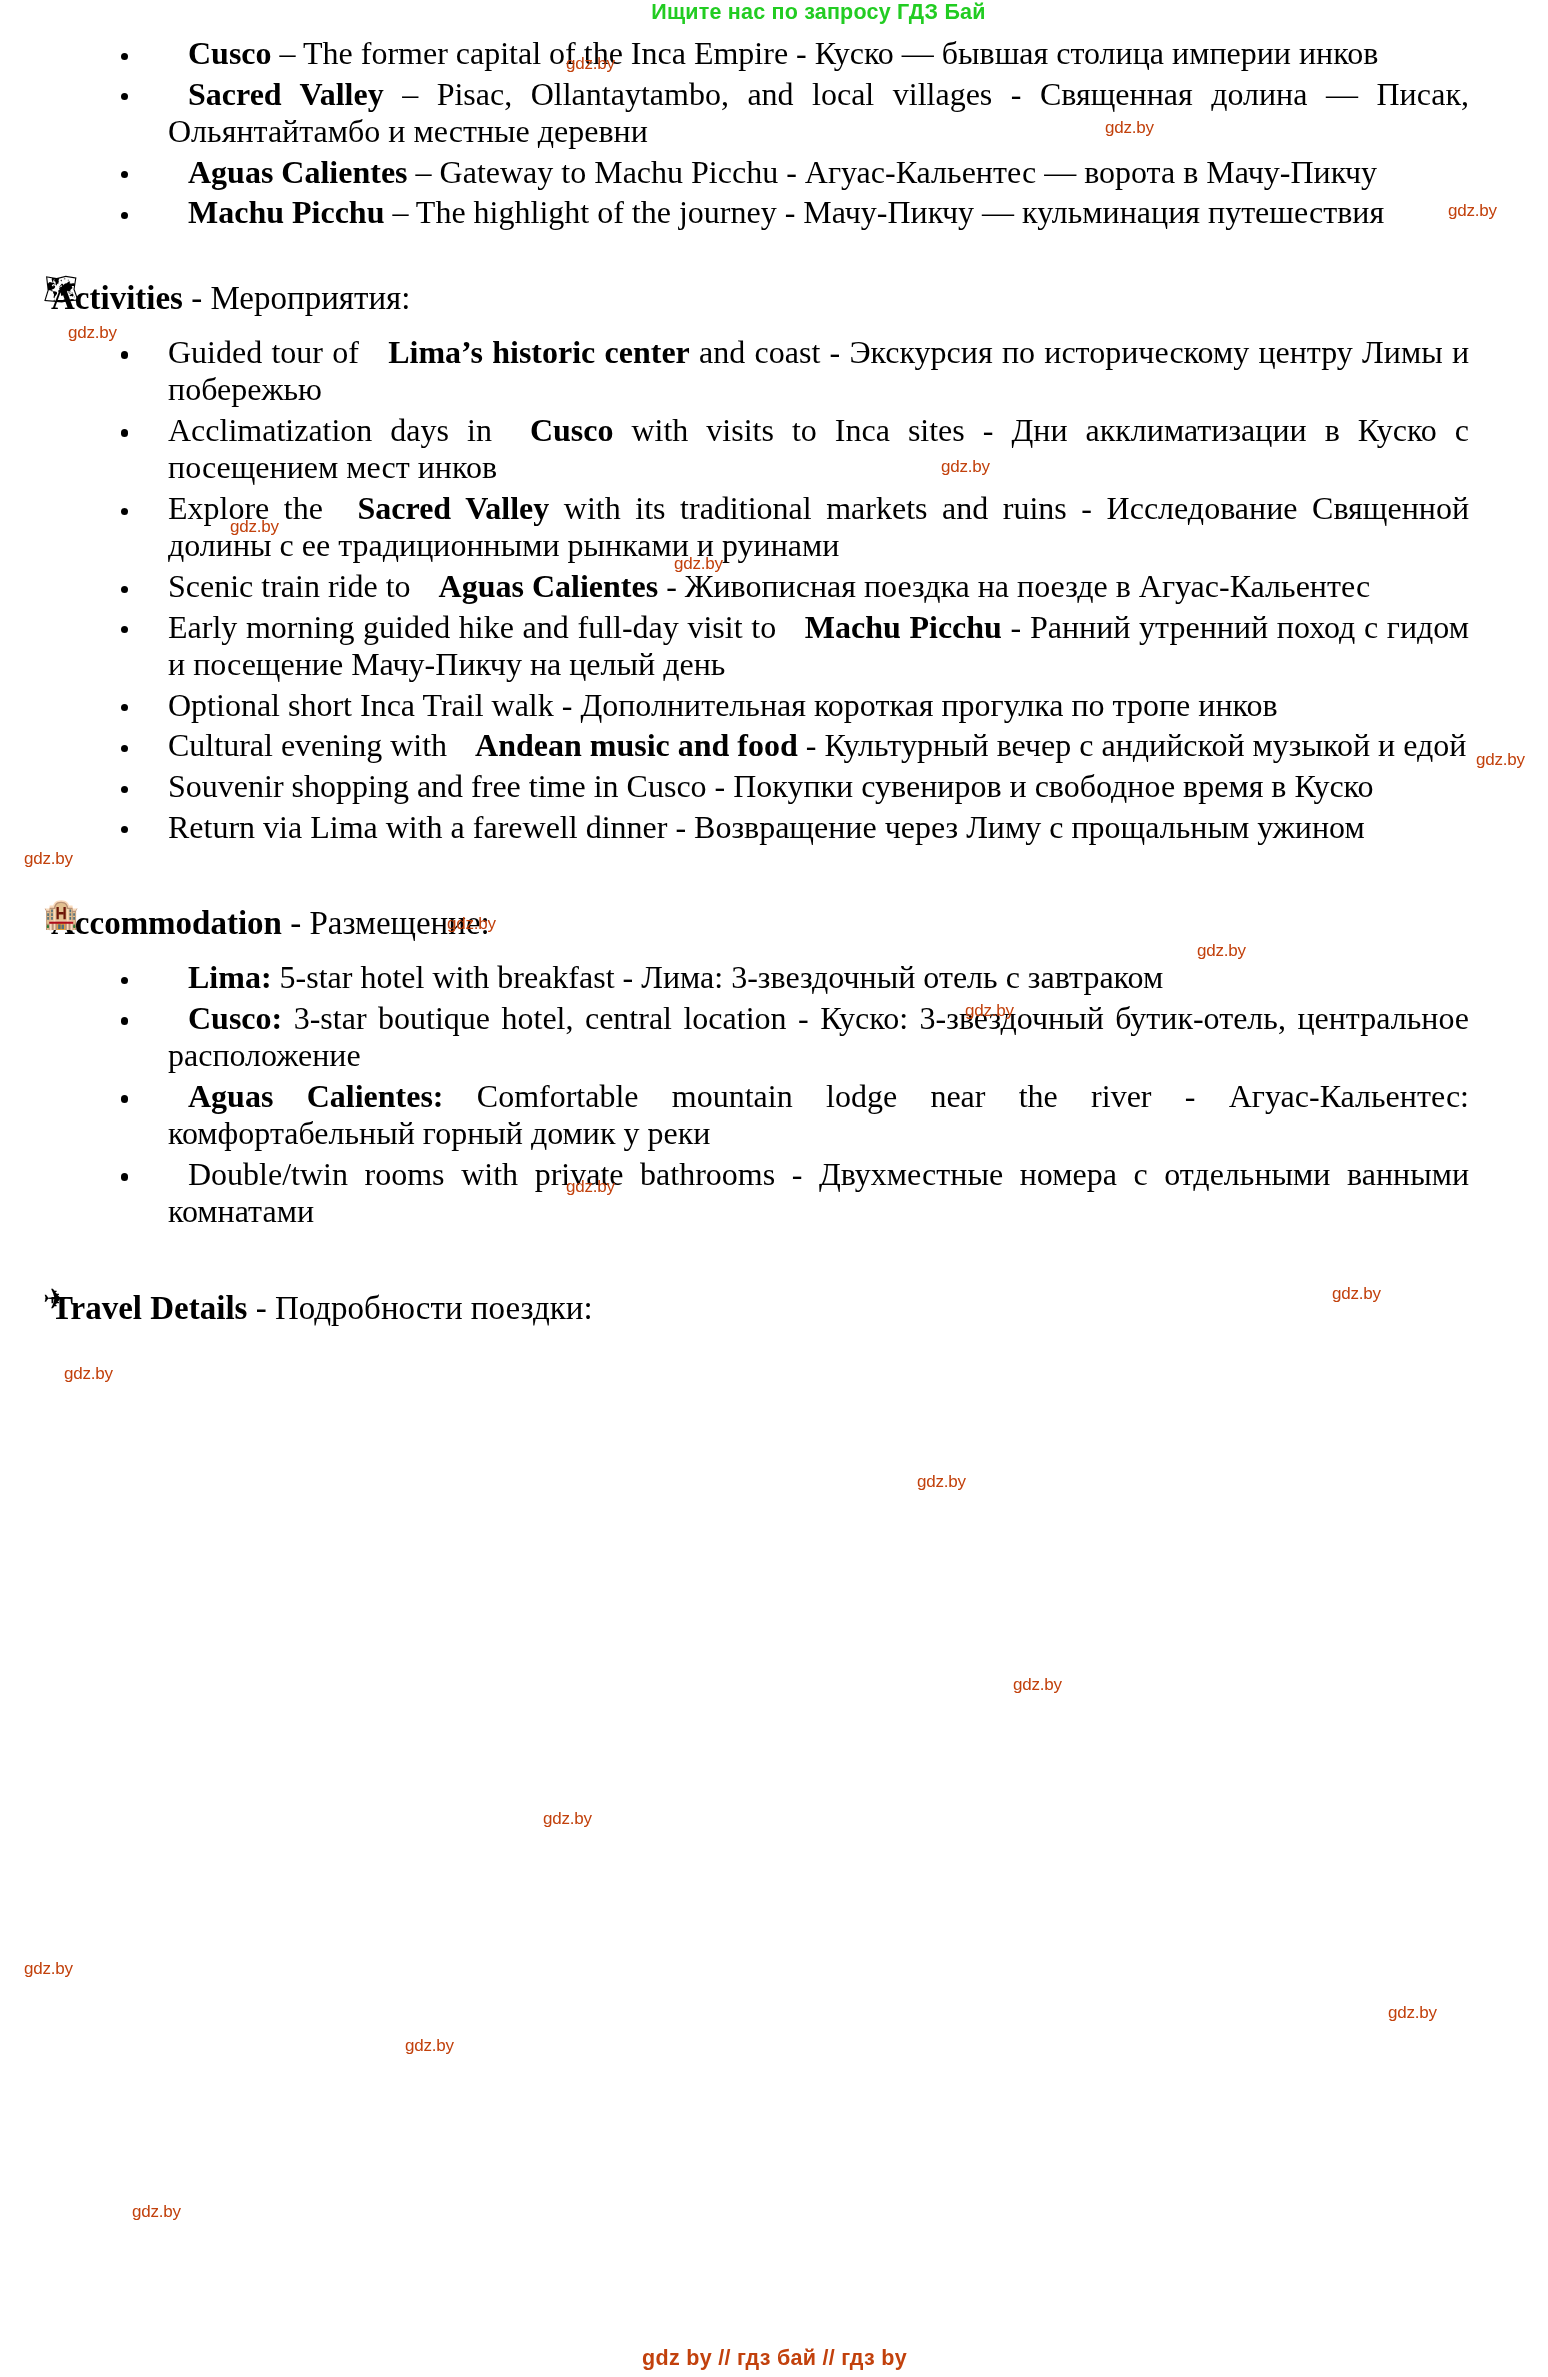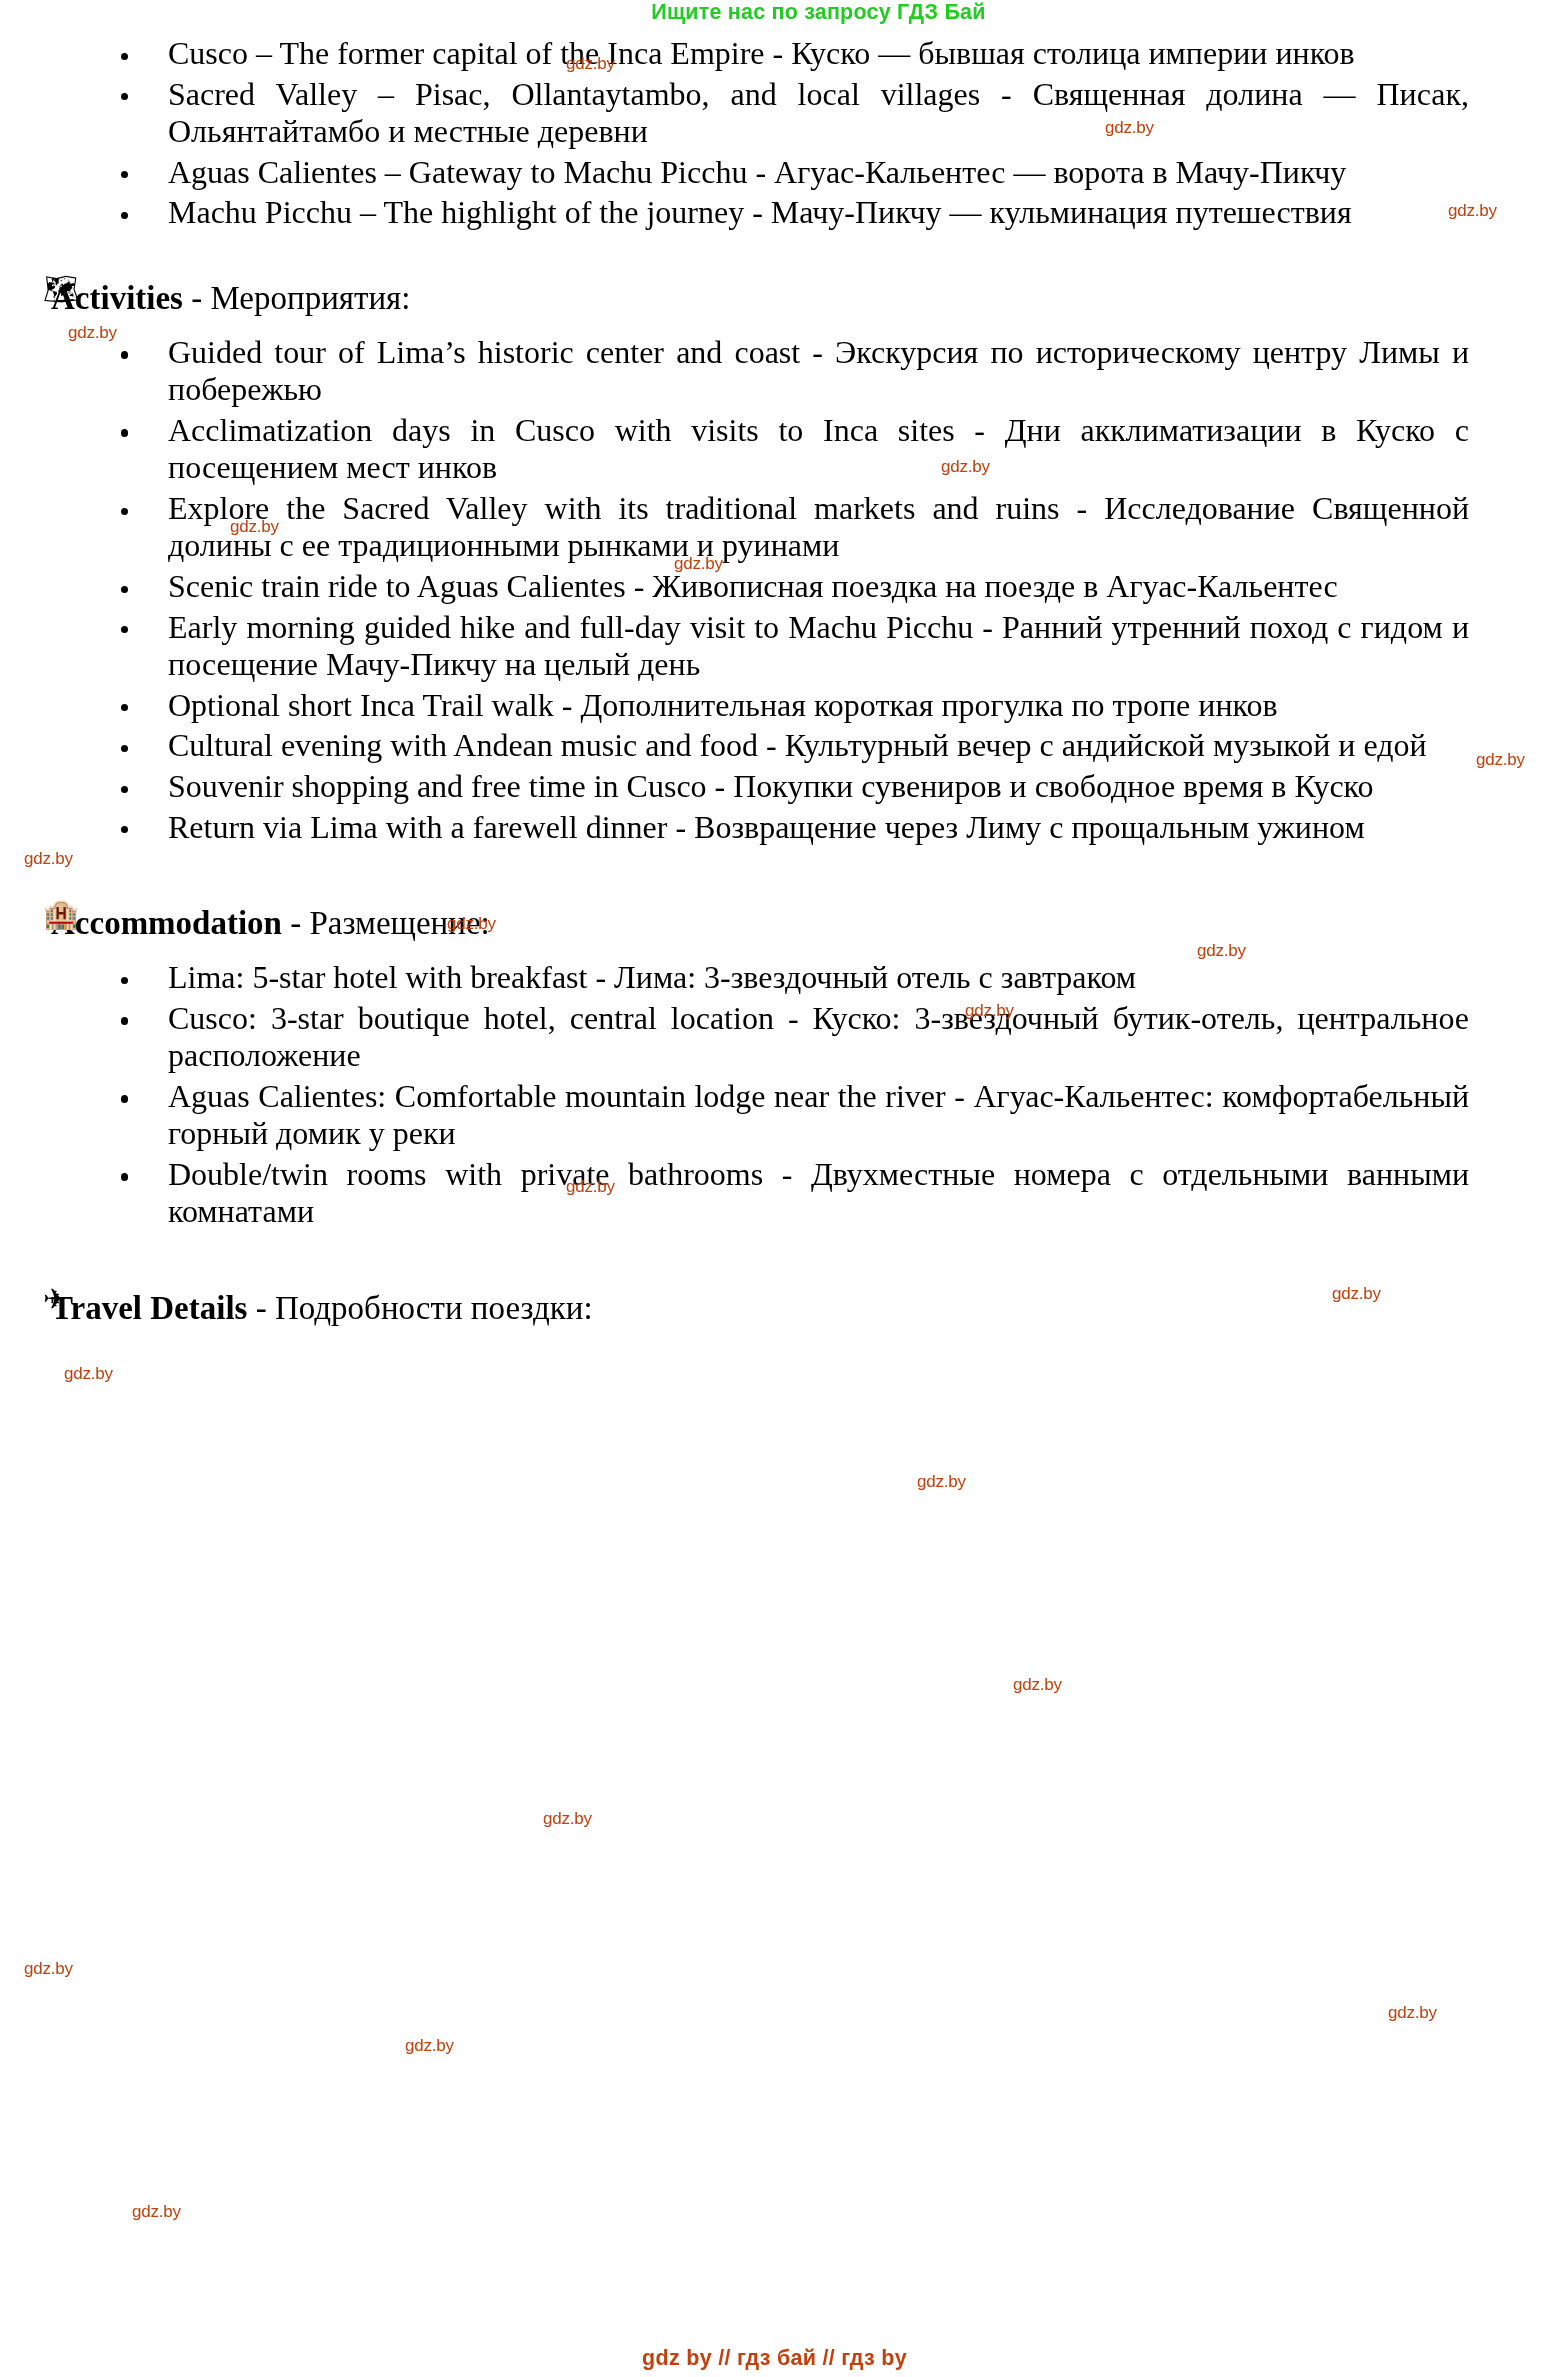--- a/index.html
+++ b/index.html
@@ -77,21 +77,22 @@
     position: absolute;
     left: 121px;
     top: 17.6px;
     width: 7.2px;
     height: 7.2px;
     background: #000;
     border-radius: 50%;
   }
   ul.bullets > li b,
   ul.bullets > li .b {
-    font-weight: 400;
+    font-weight: 700;
+    margin-left: 20px;
   }
 
   
   .section-head {
     position: relative;
     margin: 0;
     padding-left: 51px;
     font-size: 33px;
     line-height: 1.1;
     font-weight: 400;

